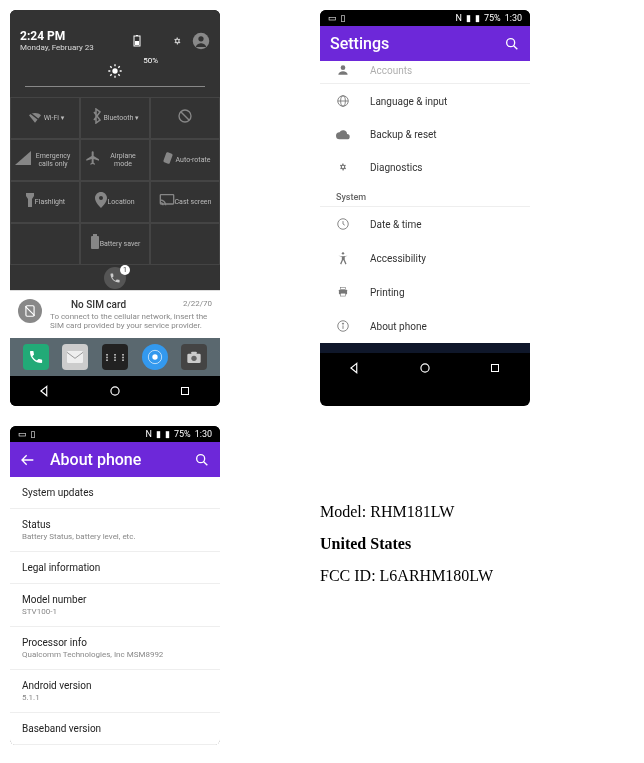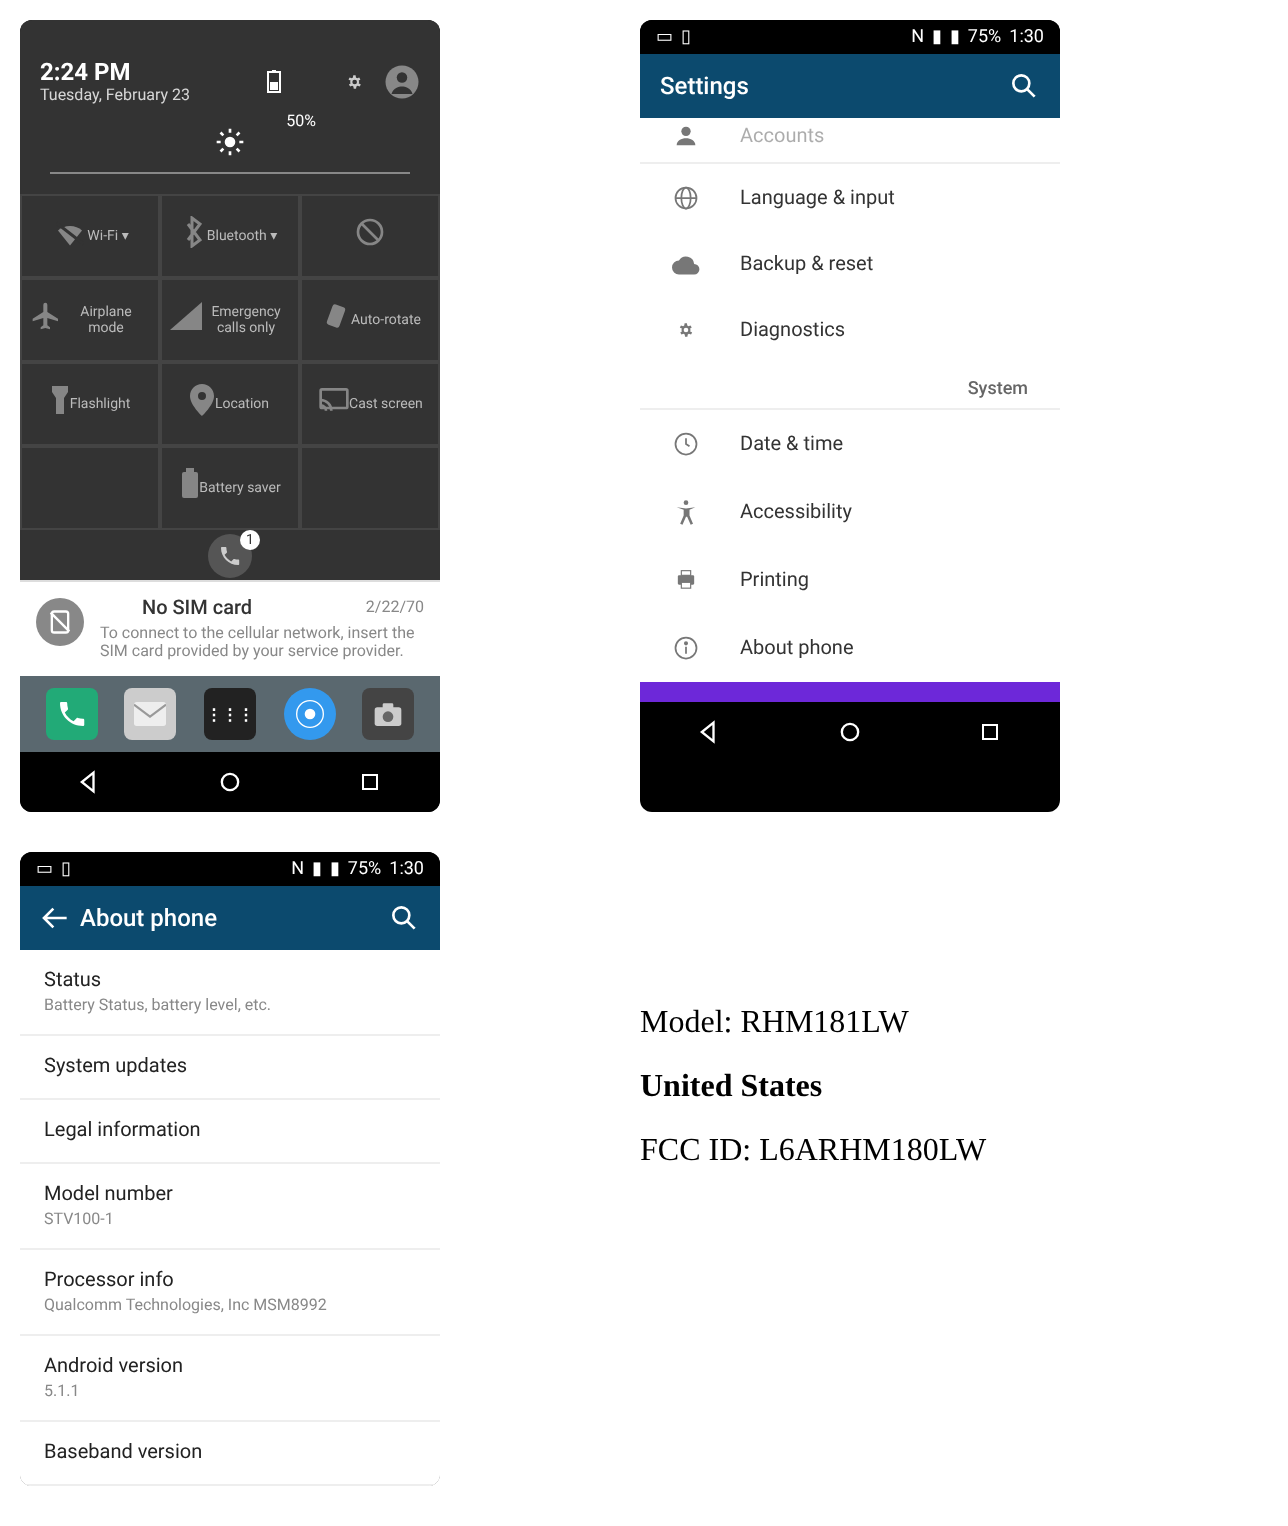--- a/index.html
+++ b/index.html
@@ -24,21 +24,21 @@
   .qs-footer { background:#333; height:25px; display:flex; align-items:center; justify-content:center; }
   .notif { background:#fff; display:flex; padding:8px; gap:8px; border-top:1px solid #ddd; }
   .notif-icon { width:24px; height:24px; border-radius:50%; background:#888; flex-shrink:0; display:flex; align-items:center; justify-content:center; color:#fff; }
   .notif-body { flex:1; }
   .notif-title { font-weight:500; font-size:10px; color:#333; display:flex; justify-content:space-between;padding-left:21px; }
   .notif-text { font-size:8px; color:#888; margin-top:2px; }
   .dock { background:#5a686f; display:flex; justify-content:space-around; padding:6px; }
   .dock-icon { width:26px; height:26px; border-radius:4px; display:flex; align-items:center; justify-content:center; font-size:14px; }
 
   
-  .app-bar { background:#0c4a6e; color:#fff; display:flex; align-items:center; padding:8px 10px; gap:4px; font-size:12px; }
+  .app-bar { background:#6d28d9; color:#fff; display:flex; align-items:center; padding:8px 10px; gap:14px; font-size:16px; }
   .app-bar .title { flex:1; font-weight:500; }
   .list-item { display:flex; align-items:center; gap:18px; padding:10px 16px; background:#fff; color:#333; font-size:10px; }
   .list-icon { width:16px; text-align:center; color:#777; }
   .section-header { padding:8px 16px 4px 16px; font-size:9px; color:#666; font-weight:500; background:#fff; border-bottom:1px solid #eee; }
   .divider { height:1px; background:#eee; }
   .partial-item { display:flex; align-items:center; gap:18px; padding:2px 16px 6px 16px; background:#fff; color:#333; font-size:10px; }
 
   
   .about-item { padding:10px 12px; background:#fff; border-bottom:1px solid #eee; }
   .about-title { font-size:10px; color:#222; }
@@ -52,21 +52,21 @@
 </style>
 </head>
 <body>
 
 <div class="row">
 
   <div class="phone">
     <div class="qs-header">
       <div>
         <div class="qs-time">2:24 PM</div>
-        <div class="qs-date">Tuesday, February 23</div>
+        <div class="qs-date">Monday, February 23</div>
       </div>
       <div style="display:flex;gap:10px;align-items:center;">
         <span style="display:flex;align-items:center;gap:2px;">
           <svg width="8" height="12" viewBox="0 0 8 12">
               <rect x="1" y="1" width="6" height="10" fill="none" stroke="#fff" stroke-width="1"></rect>
               <rect x="3" y="0" width="2" height="1" fill="#fff"></rect>
               <rect x="2" y="6" width="4" height="4" fill="#fff"></rect>
             </svg>
           <span style="font-size:8px;margin-top:40px;">50%</span>
         </span>
@@ -124,33 +124,33 @@
         <span class="qs-icon">
             <svg width="16" height="16" viewBox="0 0 24 24" fill="none" stroke="#aaa" stroke-width="2">
               <circle cx="12" cy="12" r="9"></circle>
               <line x1="6" y1="6" x2="18" y2="18"></line>
             </svg>
           </span>
         <span></span>
       </div>
       <div class="qs-tile">
         <span class="qs-icon">
+            <svg width="16" height="14" viewBox="0 0 16 14" fill="#aaa">
+              <path d="M0 14L16 0v14z"></path>
+            </svg>
+          </span>
+        <span>Emergency calls only</span>
+      </div>
+      <div class="qs-tile">
+        <span class="qs-icon">
             <svg width="16" height="16" viewBox="0 0 24 24" fill="#aaa">
               <path d="M21 16v-2l-8-5V3.5a1.5 1.5 0 00-3 0V9l-8 5v2l8-2.5V19l-2 1.5V22l3.5-1 3.5 1v-1.5L13 19v-5.5l8 2.5z"></path>
             </svg>
           </span>
         <span>Airplane mode</span>
-      </div>
-      <div class="qs-tile">
-        <span class="qs-icon">
-            <svg width="16" height="14" viewBox="0 0 16 14" fill="#aaa">
-              <path d="M0 14L16 0v14z"></path>
-            </svg>
-          </span>
-        <span>Emergency calls only</span>
       </div>
       <div class="qs-tile">
         <span class="qs-icon">
             <svg width="16" height="16" viewBox="0 0 24 24" fill="#aaa">
               <rect x="7" y="4" width="10" height="16" rx="2" transform="rotate(20 12 12)"></rect>
             </svg>
           </span>
         <span>Auto-rotate</span>
       </div>
       <div class="qs-tile">
@@ -275,21 +275,21 @@
     </div>
     <div class="app-bar">
       <span class="title">Settings</span>
       <span>
           <svg width="16" height="16" viewBox="0 0 24 24" fill="none" stroke="#fff" stroke-width="2">
             <circle cx="10" cy="10" r="6"></circle>
             <line x1="20" y1="20" x2="14.5" y2="14.5"></line>
           </svg>
         </span>
     </div>
-    <div style="background:#6d28d9;text-align:right;">
+    <div style="background:#0f172a;">
       <div class="partial-item">
         <span class="list-icon">
             <svg width="14" height="14" viewBox="0 0 24 24" fill="#777">
               <circle cx="12" cy="8" r="4"></circle>
               <path d="M4 20c0-4 4-6 8-6s8 2 8 6"></path>
             </svg>
           </span>
         <span style="opacity:0.4;">Accounts</span>
       </div>
       <div class="divider"></div>
@@ -405,25 +405,25 @@
       <span class="title">About phone</span>
       <span>
           <svg width="16" height="16" viewBox="0 0 24 24" fill="none" stroke="#fff" stroke-width="2">
             <circle cx="10" cy="10" r="6"></circle>
             <line x1="20" y1="20" x2="14.5" y2="14.5"></line>
           </svg>
         </span>
     </div>
     <div style="background:#fff;" id="about-list">
         <div class="about-item">
+          <div class="about-title">System updates</div>
+        </div>
+        <div class="about-item">
           <div class="about-title">Status</div>
           <div class="about-sub" style="white-space: pre-line;">Battery Status, battery level, etc.</div>
-        </div>
-        <div class="about-item">
-          <div class="about-title">System updates</div>
         </div>
         <div class="about-item">
           <div class="about-title">Legal information</div>
         </div>
         <div class="about-item">
           <div class="about-title">Model number</div>
           <div class="about-sub" style="white-space: pre-line;">STV100-1</div>
         </div>
         <div class="about-item">
           <div class="about-title">Processor info</div>

